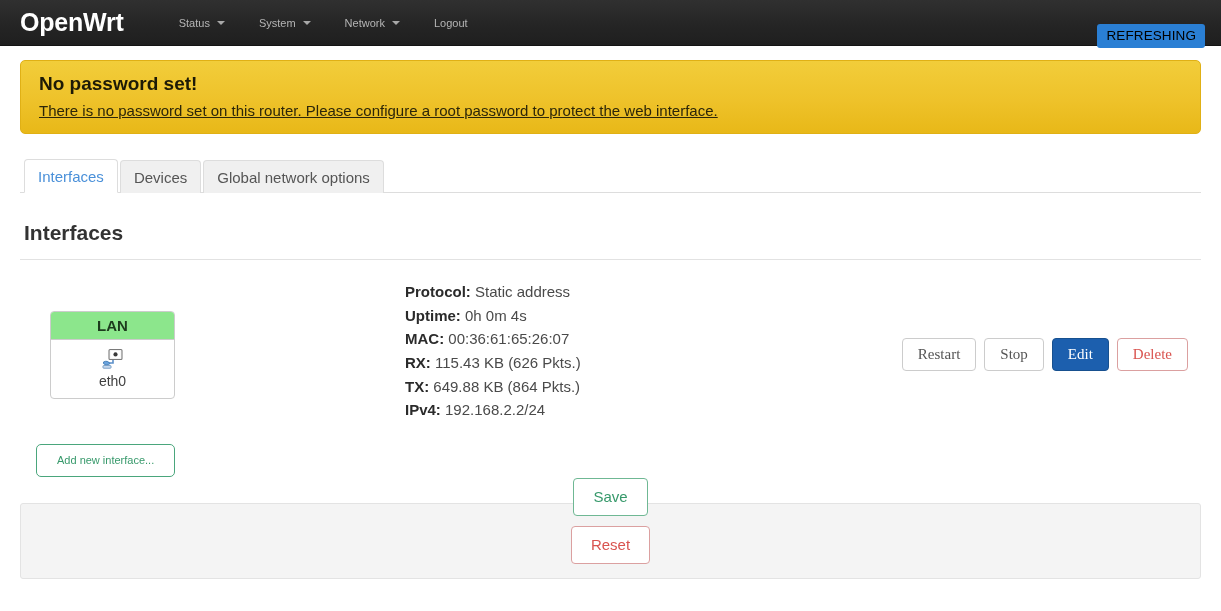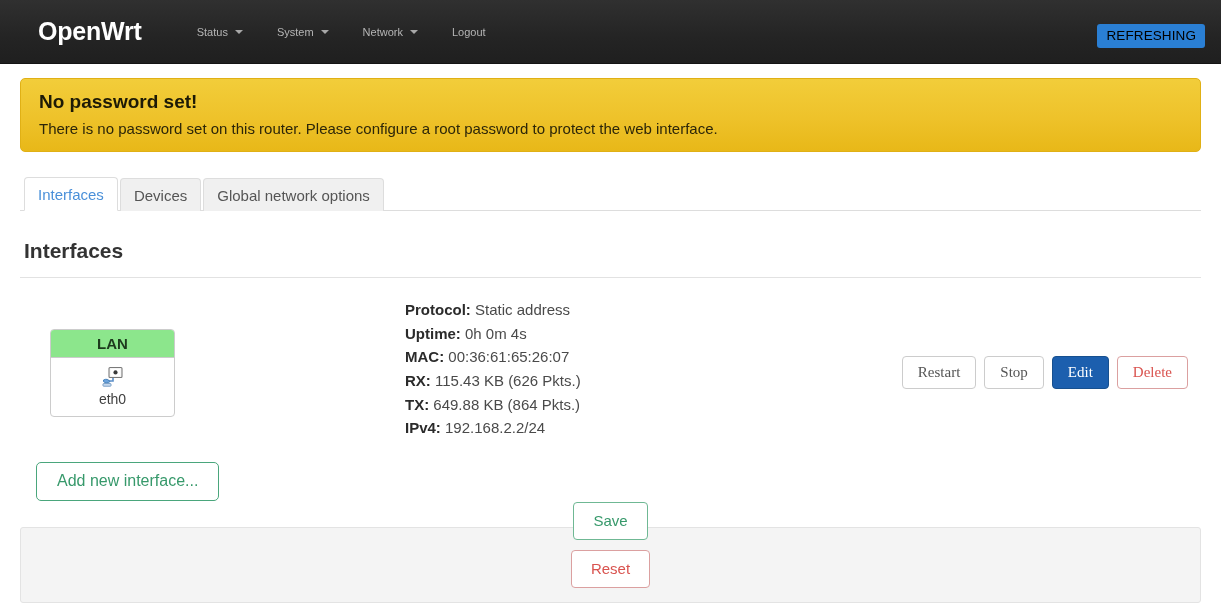--- a/index.html
+++ b/index.html
@@ -8,26 +8,26 @@
     width: 1221px; height: 611px;
     background: #ffffff;
     font-family: "Liberation Sans", sans-serif;
     font-size: 15px;
     color: #404040;
     overflow: hidden;
   }
 
   
   .navbar {
-    height: 64px;
+    height: 46px;
     background: linear-gradient(180deg, #303030 0%, #242424 60%, #1f1f1f 100%);
     border-bottom: 1px solid #141414;
     display: flex;
     align-items: center;
-    padding: 0 16px 0 38px;
+    padding: 0 16px 0 20px;
     position: relative;
   }
   .brand {
     color: #ffffff;
     font-size: 25px;
     font-weight: bold;
     letter-spacing: -0.2px;
     margin-right: 38px;
     line-height: 1;
   }
@@ -79,20 +79,21 @@
   }
   .banner-title {
     font-size: 19px;
     font-weight: bold;
     color: #1d1a06;
     margin-bottom: 7px;
   }
   .banner-text {
     font-size: 15px;
     color: #2c2609;
+    text-decoration: underline;
   }
 
   
   .tabs {
     margin-top: 24px;
     display: flex;
     align-items: flex-end;
     border-bottom: 1px solid #dddddd;
     padding-left: 4px;
   }
@@ -204,21 +205,21 @@
   .btn-danger {
     color: #d9534f;
     border-color: #dba0a0;
     background: #ffffff;
   }
 
   .add-iface-wrap {
     padding: 12px 0 0 16px;
   }
   .btn-add {
-    font-size: 16px;
+    font-size: 11px;
     padding: 9px 20px 10px;
     color: #37996b;
     border: 1px solid #4aa67c;
     border-radius: 5px;
     background: #ffffff;
     cursor: pointer;
   }
 
   
   .footer {

